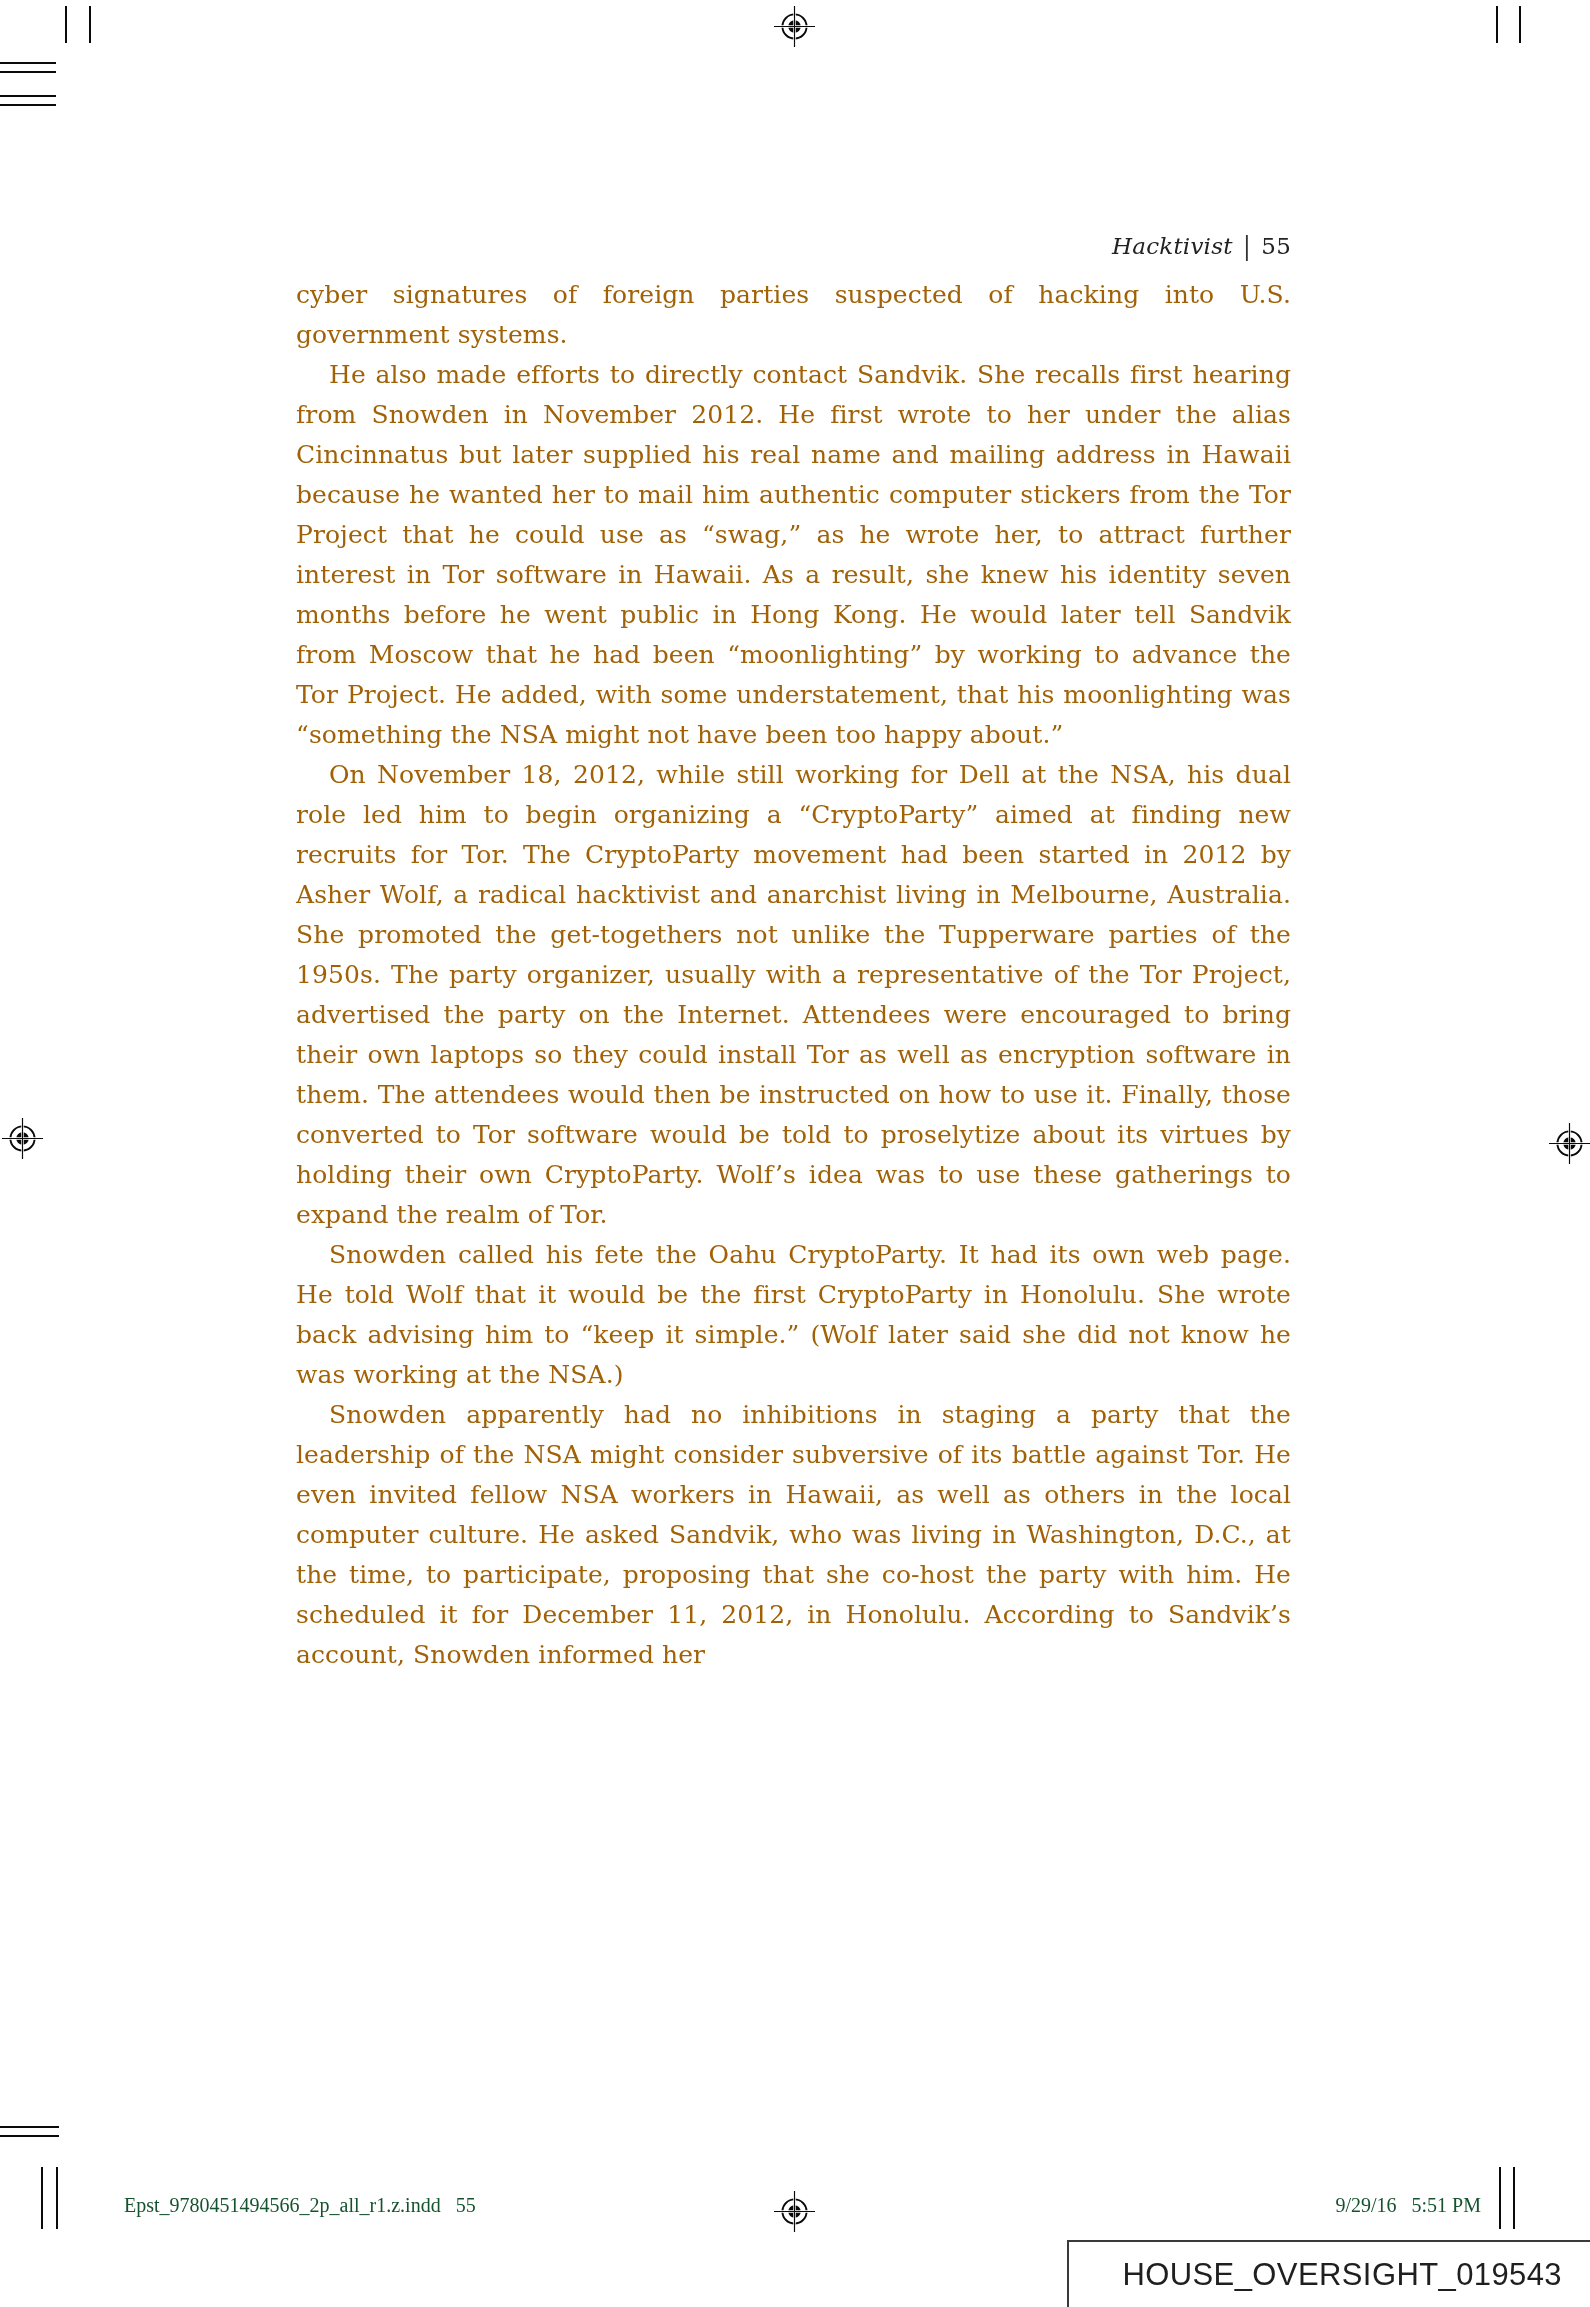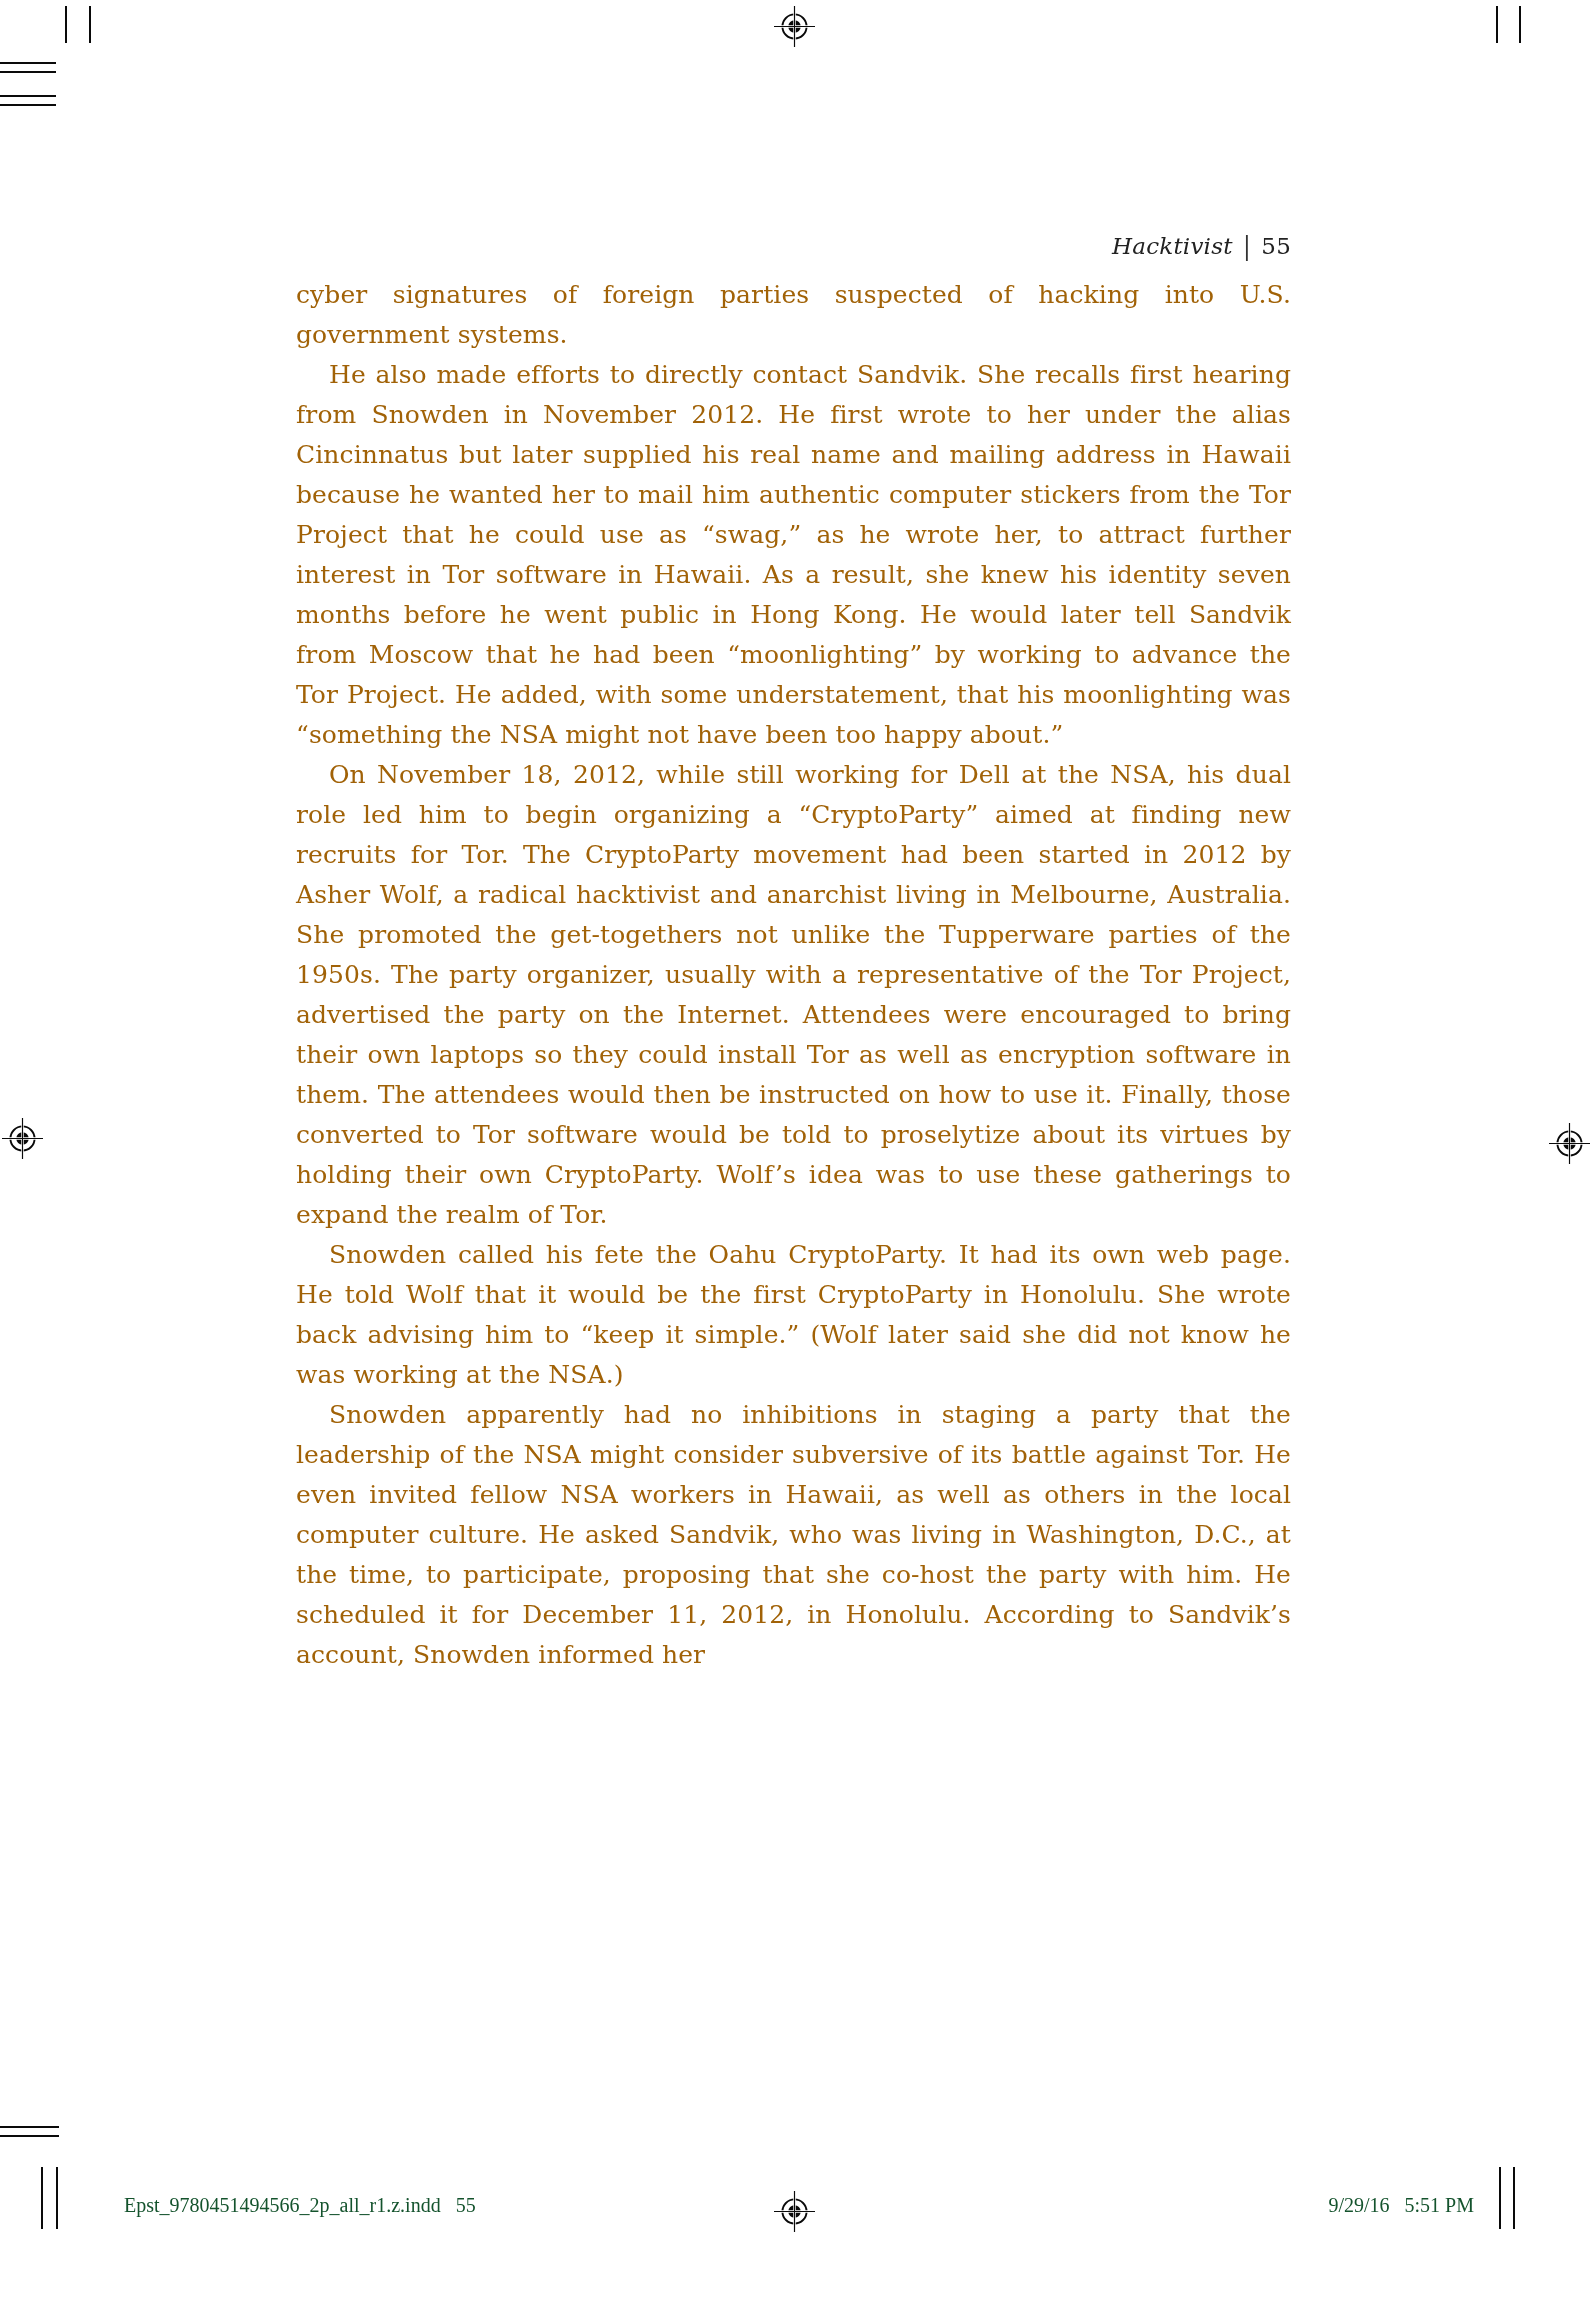--- a/index.html
+++ b/index.html
@@ -75,21 +75,21 @@
   
   .slug-left, .slug-right {
     position: absolute;
     top: 2194px;
     font-family: Liberation Serif, serif;
     font-size: 20px;
     color: #14532d;
     white-space: pre;
   }
   .slug-left  { left: 124px; }
-  .slug-right { right: 116px; }
+  .slug-right { right: 109px; }
 
   
   .bates-box {
     position: absolute;
     left: 1067px;
     top: 2240px;
     width: 523px;
     height: 67px;
     border-top: 2.2px solid #3a3a3a;
     border-left: 2.2px solid #3a3a3a;
@@ -175,15 +175,18 @@
     <p>cyber signatures of foreign parties suspected of hacking into U.S. government systems.</p>
     <p class="indent">He also made efforts to directly contact Sandvik. She recalls first hearing from Snowden in November 2012. He first wrote to her under the alias Cincinnatus but later supplied his real name and mailing address in Hawaii because he wanted her to mail him authentic computer stickers from the Tor Project that he could use as “swag,” as he wrote her, to attract further interest in Tor software in Hawaii. As a result, she knew his identity seven months before he went public in Hong Kong. He would later tell Sandvik from Moscow that he had been “moonlighting” by working to advance the Tor Project. He added, with some understatement, that his moonlighting was “something the NSA might not have been too happy about.”</p>
     <p class="indent">On November 18, 2012, while still working for Dell at the NSA, his dual role led him to begin organizing a “CryptoParty” aimed at finding new recruits for Tor. The CryptoParty movement had been started in 2012 by Asher Wolf, a radical hacktivist and anarchist living in Melbourne, Australia. She promoted the get-togethers not unlike the Tupperware parties of the 1950s. The party organizer, usually with a representative of the Tor Project, advertised the party on the Internet. Attendees were encouraged to bring their own laptops so they could install Tor as well as encryption software in them. The attendees would then be instructed on how to use it. Finally, those converted to Tor software would be told to proselytize about its virtues by holding their own CryptoParty. Wolf’s idea was to use these gatherings to expand the realm of Tor.</p>
     <p class="indent">Snowden called his fete the Oahu CryptoParty. It had its own web page. He told Wolf that it would be the first CryptoParty in Honolulu. She wrote back advising him to “keep it simple.” (Wolf later said she did not know he was working at the NSA.)</p>
     <p class="indent">Snowden apparently had no inhibitions in staging a party that the leadership of the NSA might consider subversive of its battle against Tor. He even invited fellow NSA workers in Hawaii, as well as others in the local computer culture. He asked Sandvik, who was living in Washington, D.C., at the time, to participate, proposing that she co-host the party with him. He scheduled it for December 11, 2012, in Honolulu. According to Sandvik’s account, Snowden informed her</p>
   </div>
 
   <div class="slug-left">Epst_9780451494566_2p_all_r1.z.indd   55</div>
   <div class="slug-right">9/29/16   5:51 PM</div>
 
+  <div class="bates-box">
+    <span class="bates-text">HOUSE_OVERSIGHT_019543</span>
+  </div>
 
 </div>
 
 
 </body></html>

